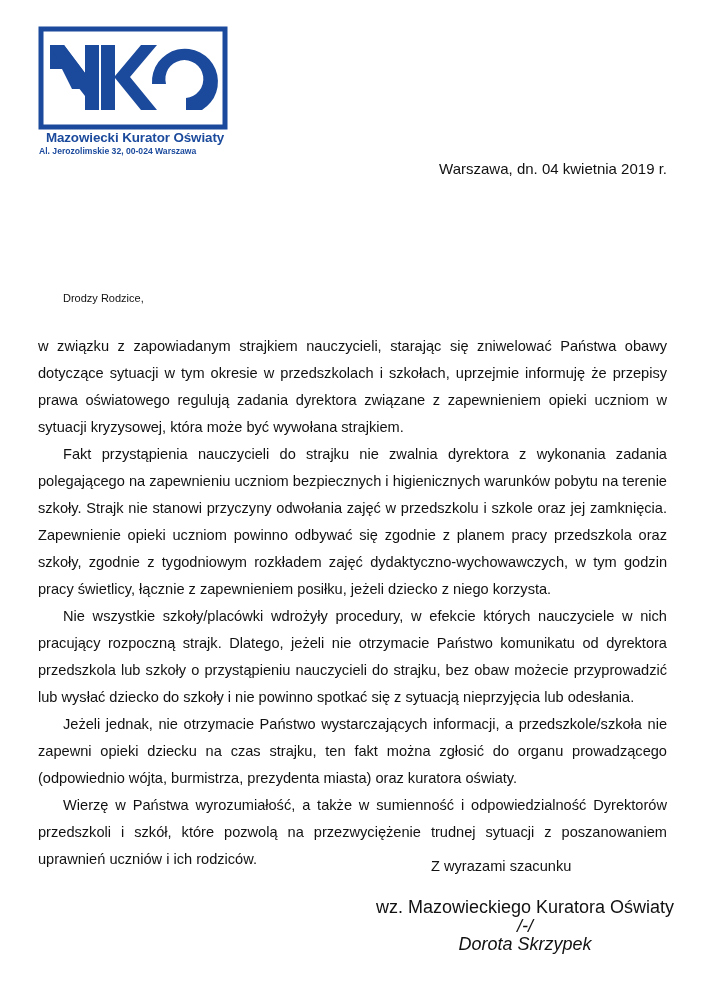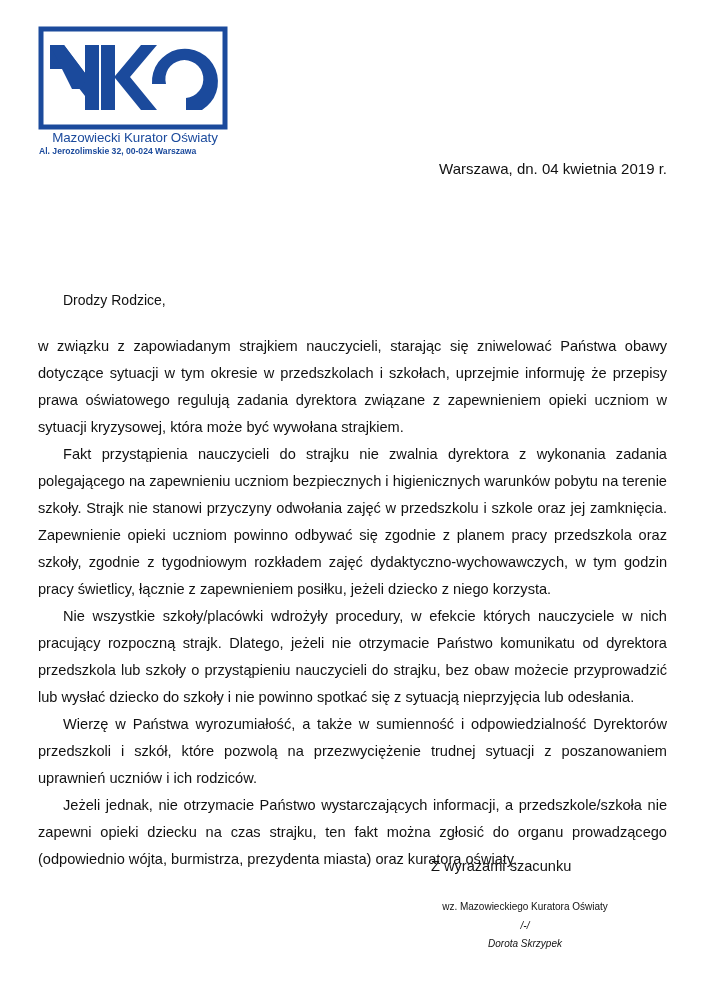--- a/index.html
+++ b/index.html
@@ -1,32 +1,32 @@
 <!DOCTYPE html>
 <html><head>
 <meta charset="utf-8">
 <style>
   html, body { margin: 0; padding: 0; background: #ffffff; }
   body { width: 705px; height: 1008px; position: relative; overflow: hidden;
          font-family: "Liberation Sans", sans-serif; color: #111; }
   .logo { position: absolute; left: 38px; top: 26px; width: 190px; height: 132px; }
   .logo svg { position: absolute; left: 0; top: 0; }
   .logo-title { position: absolute; left: 1px; top: 104px; width: 192px; text-align: center;
-                font-weight: normal; font-size: 13.4px; color: #1b4a9c; letter-spacing: -0.1px; white-space: nowrap; }
+                font-weight: bold; font-size: 13.4px; color: #1b4a9c; letter-spacing: -0.1px; white-space: nowrap; }
   .logo-addr { position: absolute; left: 1px; top: 120px; width: 192px; text-align: left;
                font-weight: bold; font-size: 8.6px; color: #1b4a9c; white-space: nowrap; }
   .date { position: absolute; right: 38px; top: 160px; font-size: 15px; }
-  .salutation { position: absolute; left: 63px; top: 292px; font-size: 14px; }
+  .salutation { position: absolute; left: 63px; top: 292px; font-size: 11px; }
   .body-text { position: absolute; left: 38px; top: 333px; width: 629px; font-size: 14.6px;
                line-height: 27px; text-align: justify; }
   .body-text p { margin: 0; text-indent: 25px; }
   .body-text p.first { text-indent: 0; }
   .closing { position: absolute; left: 431px; top: 858px; font-size: 14.6px; }
   .signature { position: absolute; left: 375px; top: 898px; width: 300px; text-align: center;
-               font-size: 10px; line-height: 18.5px; }
+               font-size: 18px; line-height: 18.5px; }
   .signature .it { font-style: italic; }
 </style>
 </head>
 <body>
 
 <div class="logo">
   <svg width="190" height="104" viewBox="0 0 190 104">
     <rect x="3" y="3" width="184" height="98" fill="none" stroke="#1b4a9c" stroke-width="5"></rect>
 
     <polygon fill="#1b4a9c" points="12,19 26,19 47,47 47,19 61,19 61,84 47,84 47,70 26,43 12,43"></polygon>
@@ -42,22 +42,22 @@
 </div>
 
 <div class="date">Warszawa, dn. 04 kwietnia 2019 r.</div>
 
 <div class="salutation">Drodzy Rodzice,</div>
 
 <div class="body-text">
   <p class="first">w związku z zapowiadanym strajkiem nauczycieli, starając się zniwelować Państwa obawy dotyczące sytuacji w tym okresie w przedszkolach i szkołach, uprzejmie informuję że przepisy prawa oświatowego regulują zadania dyrektora związane z zapewnieniem opieki uczniom w sytuacji kryzysowej, która może być wywołana strajkiem.</p>
   <p>Fakt przystąpienia nauczycieli do strajku nie zwalnia dyrektora z wykonania zadania polegającego na zapewnieniu uczniom bezpiecznych i higienicznych warunków pobytu na terenie szkoły. Strajk nie stanowi przyczyny odwołania zajęć w przedszkolu i szkole oraz jej zamknięcia. Zapewnienie opieki uczniom powinno odbywać się zgodnie z planem pracy przedszkola oraz szkoły, zgodnie z tygodniowym rozkładem zajęć dydaktyczno-wychowawczych, w tym godzin pracy świetlicy, łącznie z zapewnieniem posiłku, jeżeli dziecko z niego korzysta.</p>
   <p>Nie wszystkie szkoły/placówki  wdrożyły procedury, w efekcie których nauczyciele w nich pracujący rozpoczną strajk. Dlatego,  jeżeli nie otrzymacie Państwo komunikatu od dyrektora przedszkola lub szkoły o przystąpieniu nauczycieli do strajku, bez obaw możecie przyprowadzić lub wysłać dziecko do szkoły i nie powinno spotkać się z sytuacją nieprzyjęcia lub odesłania.</p>
+  <p>Jeżeli jednak, nie otrzymacie Państwo  wystarczających informacji, a przedszkole/szkoła nie zapewni opieki dziecku na czas strajku, ten fakt można zgłosić do organu prowadzącego (odpowiednio wójta, burmistrza, prezydenta miasta) oraz kuratora oświaty.</p>
   <p>Wierzę w Państwa wyrozumiałość, a także w sumienność i odpowiedzialność Dyrektorów przedszkoli i szkół, które pozwolą na przezwyciężenie trudnej sytuacji z poszanowaniem uprawnień uczniów i ich rodziców.</p>
-  <p>Jeżeli jednak, nie otrzymacie Państwo  wystarczających informacji, a przedszkole/szkoła nie zapewni opieki dziecku na czas strajku, ten fakt można zgłosić do organu prowadzącego (odpowiednio wójta, burmistrza, prezydenta miasta) oraz kuratora oświaty.</p>
 </div>
 
 <div class="closing">Z wyrazami szacunku</div>
 
 <div class="signature">
   <div>wz. Mazowieckiego Kuratora Oświaty</div>
   <div class="it">/-/</div>
   <div class="it">Dorota Skrzypek</div>
 </div>
 

